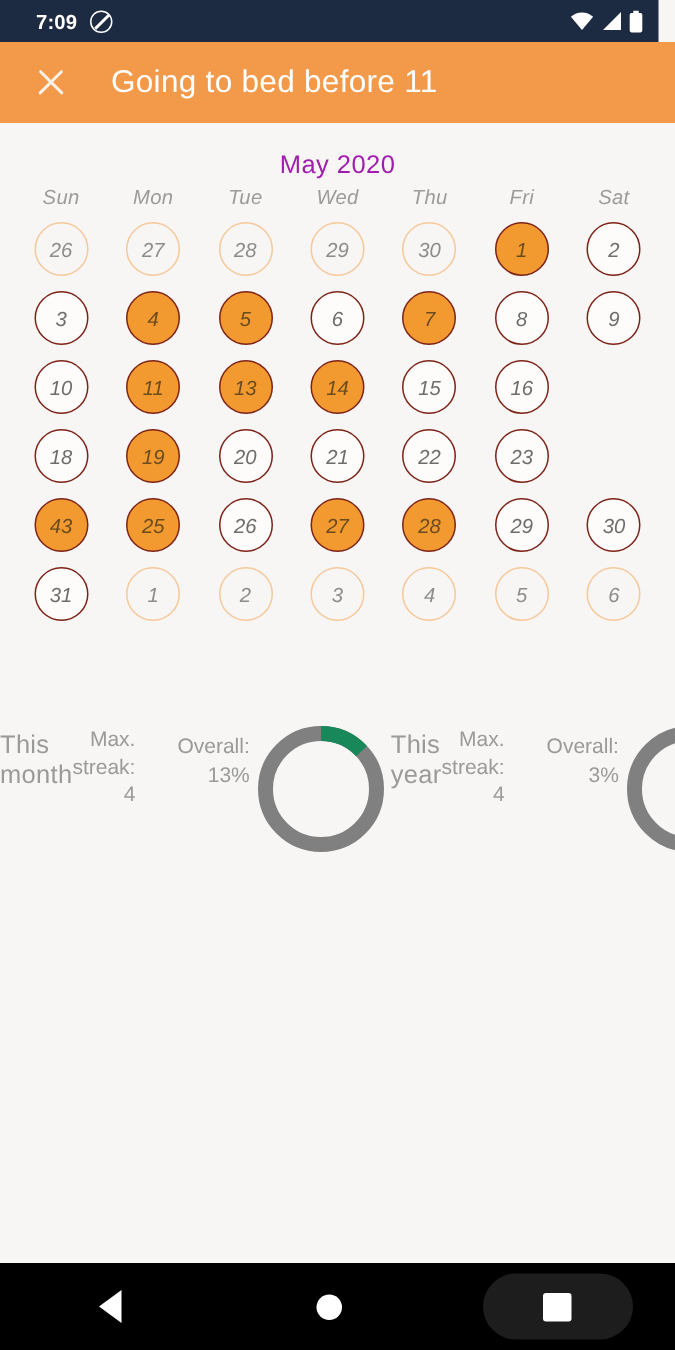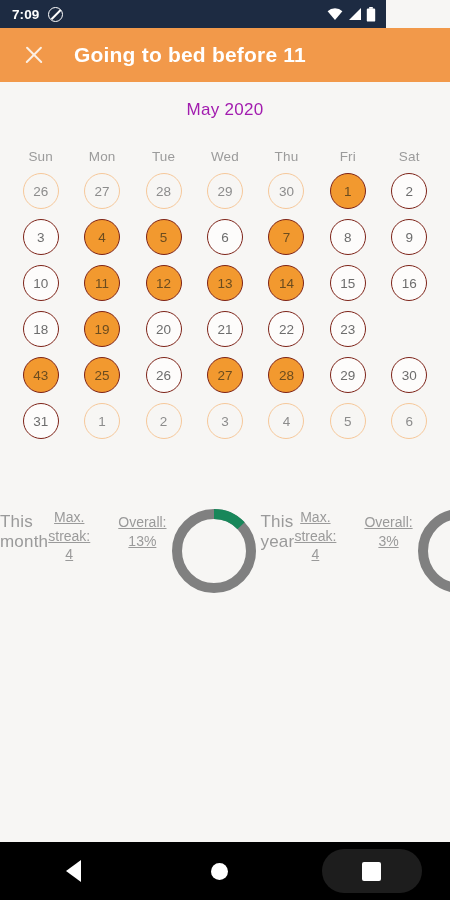--- a/index.html
+++ b/index.html
@@ -6,24 +6,24 @@
   html, body {
     width: 450px; height: 900px;
     font-family: "Liberation Sans", sans-serif;
     background: #f7f6f4;
     overflow: hidden;
   }
   #screen { position: relative; width: 450px; height: 900px; background: #f7f6f4; }
 
   
   .statusbar {
-    position: absolute; top: 0; left: 0; width: 386px; height: 28px;
+    position: absolute; top: 0; left: 0; width: 439px; height: 28px;
     background: #1d2b42; color: #ffffff;
     display: flex; align-items: center; justify-content: space-between;
-    padding: 0 10px 0 12px;
+    padding: 0 10px 0 24px;
   }
   .status-left { display: flex; align-items: center; gap: 9px; }
   .status-time { font-size: 13.5px; font-weight: 700; letter-spacing: .1px; color: #fff; }
   .status-right { display: flex; align-items: center; gap: 4px; }
   .dnd-icon { width: 15px; height: 15px; position: relative; }
   .dnd-icon .ring { position:absolute; inset:0; border:1.6px solid #fff; border-radius:50%; }
   .dnd-icon .slash { position:absolute; left:50%; top:1px; width:1.8px; height:13px;
                      background:#fff; transform: translateX(-50%) rotate(45deg); }
 
   
@@ -34,50 +34,50 @@
   .close-btn {
     width: 44px; height: 44px; position: relative; cursor: pointer; flex: none;
   }
   .close-btn span {
     position: absolute; left: 50%; top: 50%; width: 22px; height: 2.4px;
     background: #fbf0e4; border-radius: 1px;
   }
   .close-btn span:nth-child(1) { transform: translate(-50%,-50%) rotate(45deg); }
   .close-btn span:nth-child(2) { transform: translate(-50%,-50%) rotate(-45deg); }
   .toolbar-title {
-    color: #ffffff; font-size: 21px; font-weight: 700; margin-left: 18px;
+    color: #ffffff; font-size: 21px; font-weight: 400; margin-left: 18px;
     letter-spacing: .2px; white-space: nowrap;
   }
 
   
   .content { position: absolute; top: 82px; left: 0; width: 450px; height: 760px; background: #f7f6f4; }
   .month-title {
     text-align: center; font-size: 17px; color: #a21caf; margin-top: 18px; letter-spacing: .3px;
   }
-  .cal-grid { margin-top: 29px; padding: 0 10px; }
+  .cal-grid { margin-top: 4px; padding: 0 10px; font-style: italic; }
   .cal-row { display: grid; grid-template-columns: repeat(7, 1fr); }
   .dow {
     text-align: center; font-size: 13.5px; color: #9b9b9b; padding-bottom: 4px; letter-spacing:.2px;
   }
   .cell { display: flex; align-items: center; justify-content: center; height: 46px; }
   .day {
     width: 36px; height: 36px; border-radius: 50%;
     display: flex; align-items: center; justify-content: center;
     font-size: 13.5px; cursor: pointer; user-select: none;
   }
   
   .day.out        { border: 1.6px solid #f6c89a; background: transparent; color: #8c8c8c; }
   .day.empty      { border: 1.8px solid #7d2318; background: #fdfcfb; color: #6d6d6d; }
   .day.filled     { border: 1.8px solid #7d2318; background: #f2992f; color: #6b4c1f; }
 
   
   .stats { display: grid; grid-template-columns: 1fr 1fr; margin-top: 22px; }
   .stat-col { display: flex; flex-direction: row; align-items: center; }
   .stat-title { font-size: 17px; color: #9a9a9a; letter-spacing: .2px; }
-  .stat-line { font-size: 14px; color: #9a9a9a; margin-top: 8px; line-height: 1.35; text-align:center;text-decoration:underline; }
+  .stat-line { font-size: 14px; color: #9a9a9a; margin-top: 8px; line-height: 1.35; text-align:right; }
   .stat-line.second { margin-top: 0; margin-left: 28px; }
   .donut-wrap { margin-top: 38px; }
   .donut { display: block; }
 
   
   .navbar {
     position: absolute; bottom: 0; left: 0; width: 450px; height: 58px;
     background: #000000; display: flex; align-items: center; justify-content: space-around;
   }
   .nav-btn { width: 90px; height: 46px; display: flex; align-items: center; justify-content: center; cursor: pointer; }
@@ -189,23 +189,20 @@
             </div>
           </div>
           <div class="cal-row">
             <div class="cell">
               <div class="day empty">10</div>
             </div>
             <div class="cell">
               <div class="day filled">11</div>
             </div>
             <div class="cell">
-              <div class="day filled">12</div>
-            </div>
-            <div class="cell">
               <div class="day filled">13</div>
             </div>
             <div class="cell">
               <div class="day filled">14</div>
             </div>
             <div class="cell">
               <div class="day empty">15</div>
             </div>
             <div class="cell">
               <div class="day empty">16</div>

